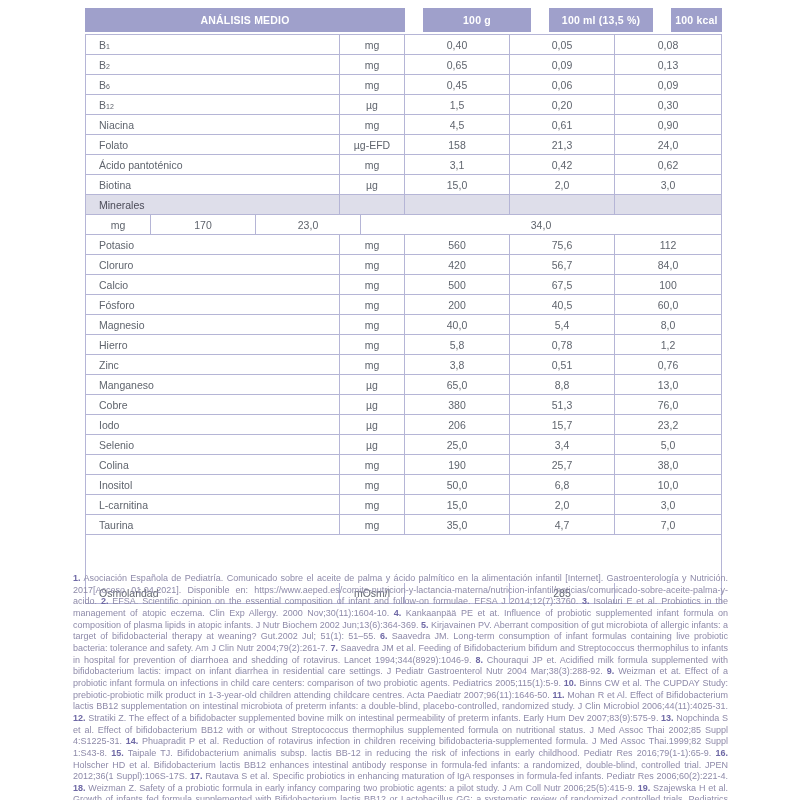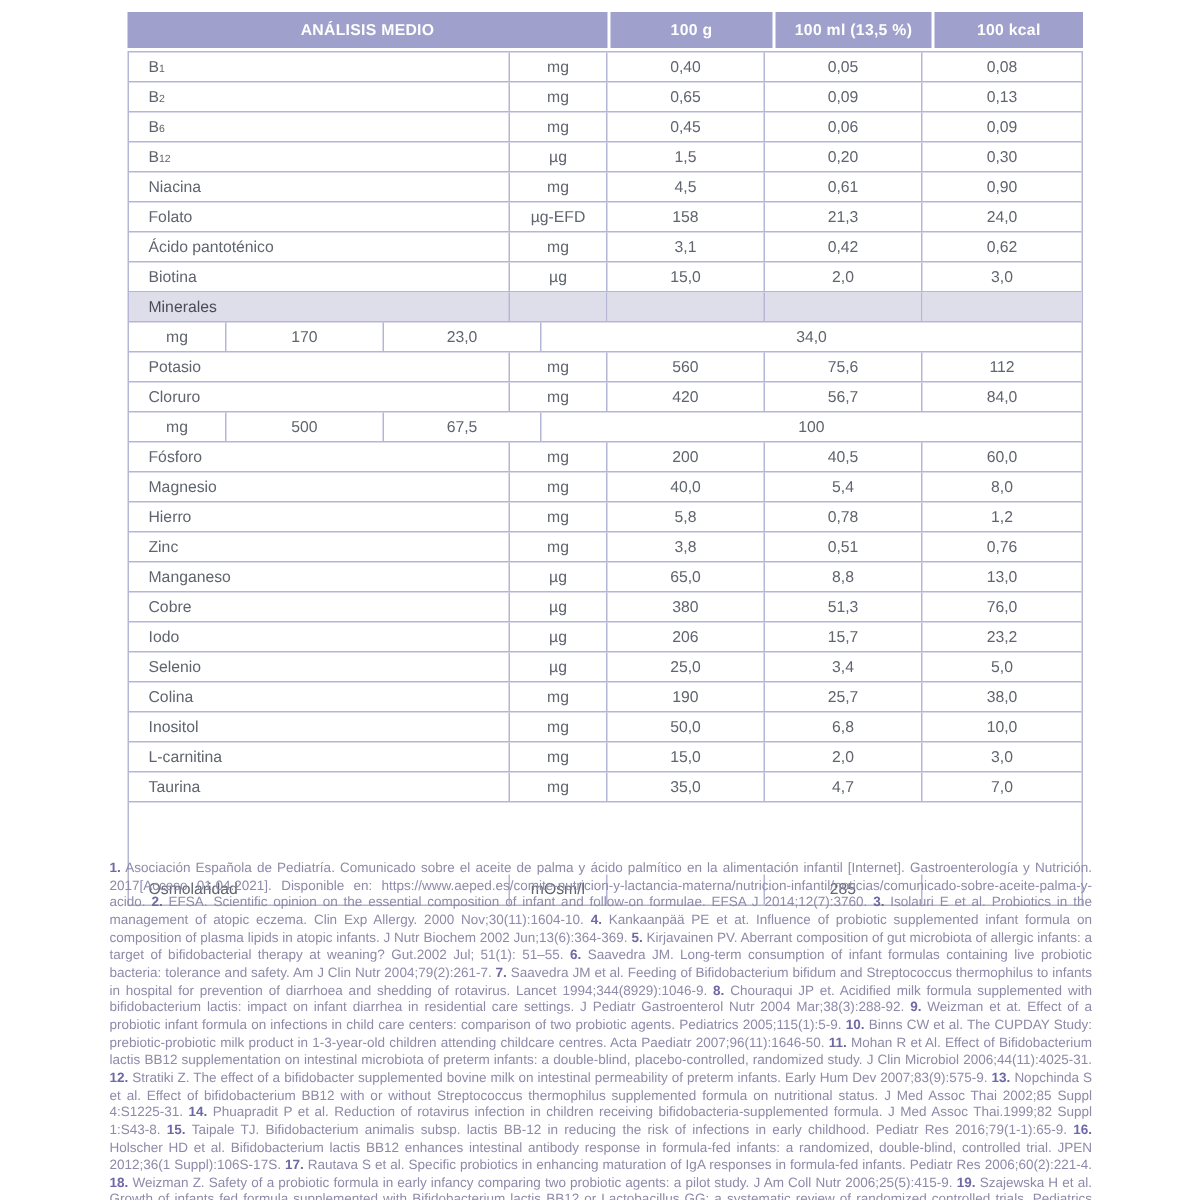--- a/index.html
+++ b/index.html
@@ -12,21 +12,21 @@
     --ref-number:#6e68a5;
     --ref-text:#8e8aa9;
   }
   html,body{margin:0;padding:0;}
   body{
     width:800px;height:800px;background:#ffffff;position:relative;
     font-family:"Liberation Sans", sans-serif;
     overflow:hidden;
   }
   .table-wrap{position:absolute;left:85px;top:8px;width:637px;}
-  .thead{display:flex;gap:2px;height:24px;margin-bottom:2px;}
+  .thead{display:flex;gap:18px;height:24px;margin-bottom:2px;}
   .th{
     background:var(--header-bg);color:var(--header-text);
     font-weight:bold;font-size:10.5px;
     display:flex;align-items:center;justify-content:center;
     letter-spacing:.2px;
   }
   .th.analysis{width:320px;}
   .th.g{width:108px;}
   .th.ml{width:104px;}
   .th.kcal{flex:1;}
@@ -176,20 +176,23 @@
     <div class="cell name">
           <span class="nm">Cloruro</span>
         </div>
     <div class="cell unit">mg</div>
     <div class="cell g">420</div>
     <div class="cell ml">56,7</div>
     <div class="cell kcal">84,0</div>
   </div>
 
   <div class="trow">
+    <div class="cell name">
+          <span class="nm">Calcio</span>
+        </div>
     <div class="cell unit">mg</div>
     <div class="cell g">500</div>
     <div class="cell ml">67,5</div>
     <div class="cell kcal">100</div>
   </div>
 
   <div class="trow">
     <div class="cell name">
           <span class="nm">Fósforo</span>
         </div>

